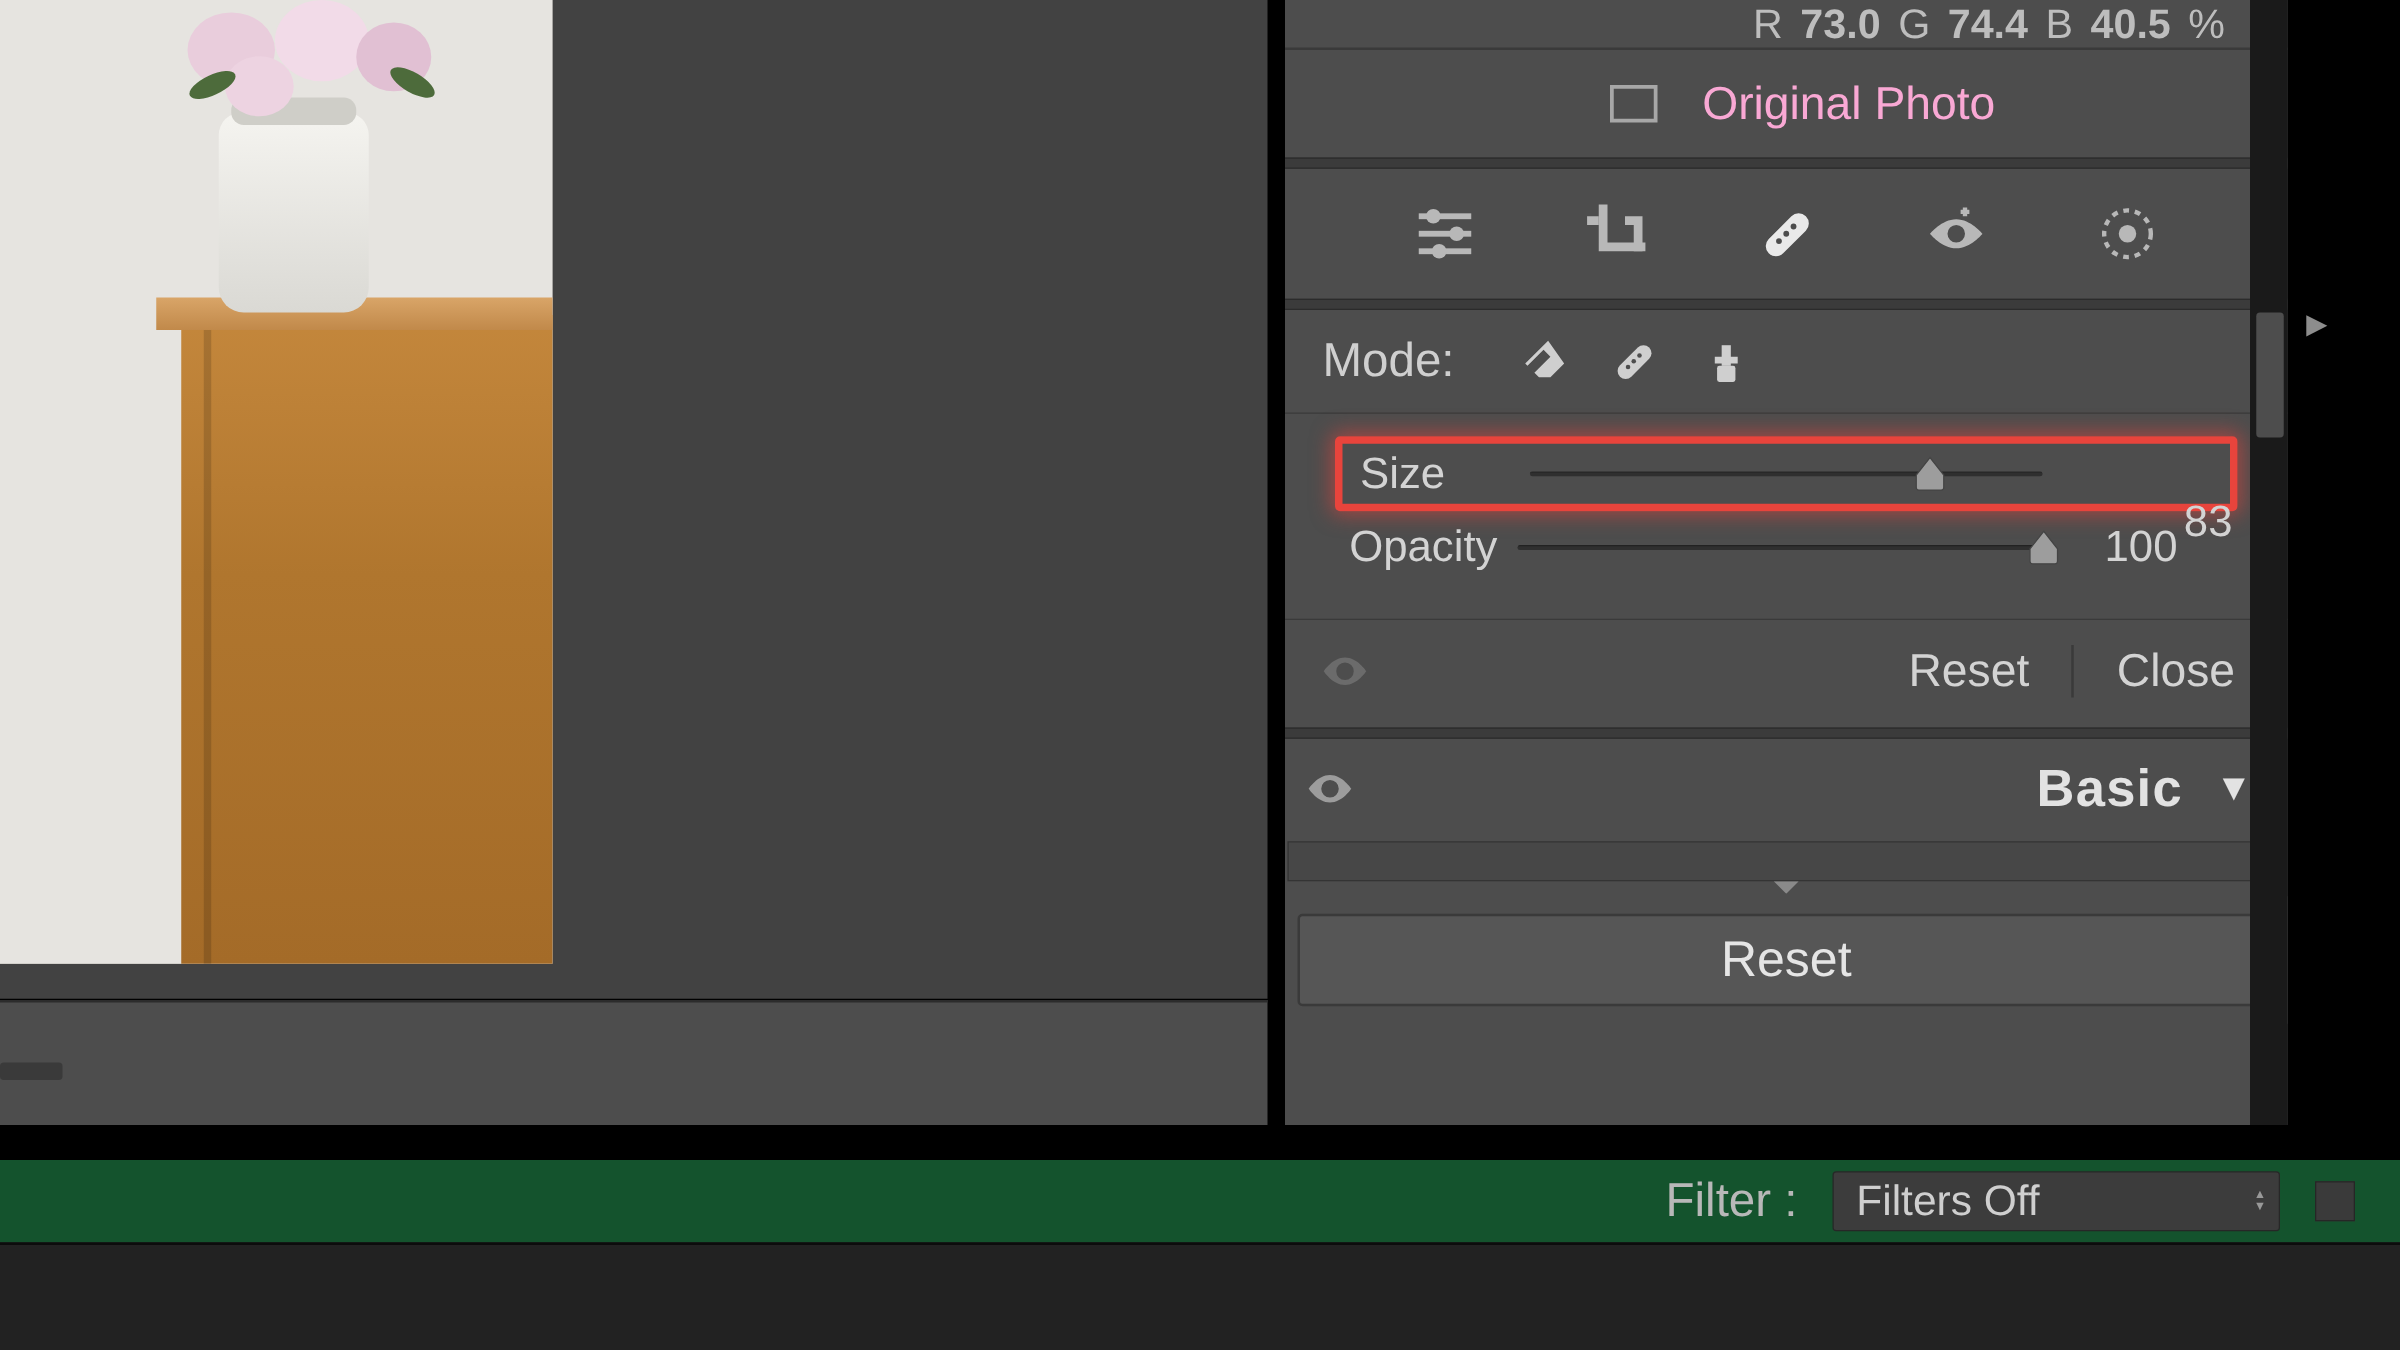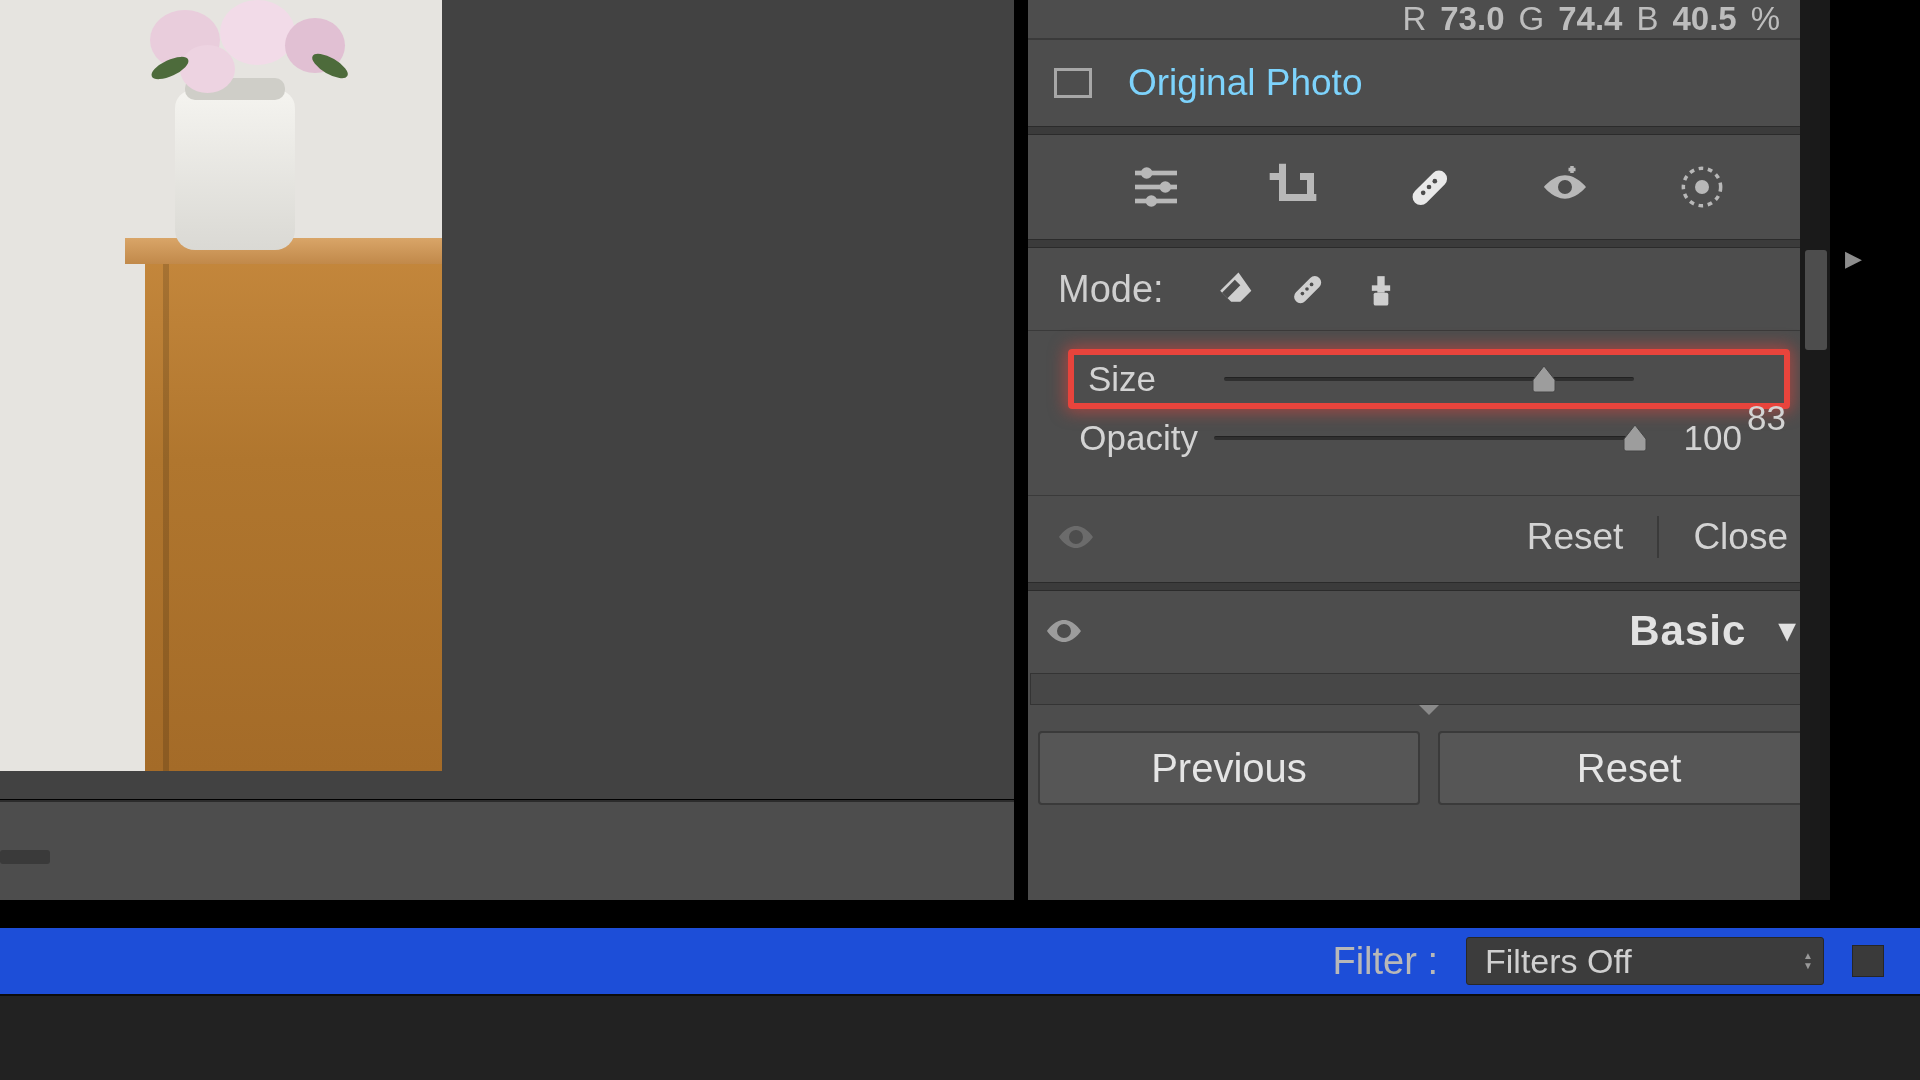--- a/index.html
+++ b/index.html
@@ -27,21 +27,21 @@
   .tb-handle{position:absolute; left:0; top:48px; width:50px; height:14px; background:#3a3a3a; border-radius:3px;}
 
   
   .right-panel { position:absolute; left:1028px; top:0; width:802px; height:900px; background:#4d4d4d; }
   .panel-body { position:absolute; left:0; top:0; right:0; }
 
   .rgb-row { display:flex; justify-content:flex-end; align-items:baseline; gap:14px; padding:0 50px 12px 0; font-size:33px; color:#bdbdbd; font-weight:600; border-bottom:2px solid #3a3a3a; height:40px; }
   .rgb-row span{font-weight:400;}
   .pct{color:#bdbdbd;}
 
-  .orig-row{display:flex; align-items:center; gap:36px; padding:22px 0 22px 26px; font-size:37px; color:#7dd3fc;}
+  .orig-row{display:flex; align-items:center; gap:36px; padding:22px 0 22px 26px; font-size:37px; color:#f9a8d4;justify-content:center;}
   .chk{width:38px; height:30px; border:3px solid #a7a7a7; display:inline-block;}
   .section-gap{height:9px; background:#3b3b3b; border-top:1px solid #2b2b2b; border-bottom:1px solid #2b2b2b;}
 
   .tool-row{display:flex; justify-content:space-around; align-items:center; padding:24px 60px;}
   .tool-icon{width:56px; height:56px; display:flex; align-items:center; justify-content:center; color:#b8b8b8;}
   .tool-icon svg{width:56px; height:56px; fill:#b8b8b8;}
   .active-bright svg{fill:#e9e9e9;}
 
   .mode-row{display:flex; align-items:center; gap:28px; padding:18px 0 18px 30px;}
   .mode-label{font-size:38px; color:#cfcfcf;}
@@ -77,21 +77,21 @@
 
   .nav-row{display:flex; gap:18px; padding:14px 10px 14px 10px; background:#4d4d4d;}
   .notch{height:12px; display:flex; justify-content:center; align-items:flex-start;}
   .notch svg{fill:#8a8a8a; width:20px; height:10px;}
   .big-btn{flex:1; height:74px; background:#565656; border:2px solid #3a3a3a; border-radius:4px; display:flex; align-items:center; justify-content:center; font-size:40px; color:#e5e5e5;}
 
   .scroll-rail{position:absolute; right:0; top:0; width:30px; height:900px; background:#1a1a1a;}
   .scroll-thumb{position:absolute; right:3px; top:250px; width:22px; height:100px; background:#4d4d4d; border-radius:3px;}
   .scroll-arrow{position:absolute; right:-32px; top:246px; color:#8d8d8d; font-size:22px;}
 
-  .filter-bar{position:absolute; left:0; top:928px; width:1920px; height:66px; background:#1d4ed8; display:flex; align-items:center; justify-content:flex-end; padding-right:36px; gap:28px;}
+  .filter-bar{position:absolute; left:0; top:928px; width:1920px; height:66px; background:#14532d; display:flex; align-items:center; justify-content:flex-end; padding-right:36px; gap:28px;}
   .filter-label{font-size:38px; color:#b8b8b8;}
   .filter-select{width:358px; height:48px; background:#3c3c3c; border:1px solid #272727; border-radius:3px; display:flex; align-items:center; justify-content:space-between; padding:0 10px 0 18px; font-size:34px; color:#cfcfcf;}
   .sel-btns{display:flex; flex-direction:column; gap:2px;}
   .sel-btns span{font-size:10px; color:#999; line-height:8px;}
   .flag-box{width:32px; height:32px; background:#3a3a3a; border:1px solid #262626;}
 
   .bottom-strip{position:absolute; left:0; top:994px; width:1920px; height:86px; background:#222; border-top:2px solid #0c0c0c;}
 </style>
 </head>
 <body>
@@ -257,21 +257,20 @@
     </div>
 
     <div class="subpanel"></div>
 
     <div class="notch">
         <svg viewBox="0 0 20 10">
           <path d="M0 0h20L10 10z"></path>
         </svg>
       </div>
     <div class="nav-row">
-      <div class="big-btn">Previous</div>
       <div class="big-btn">Reset</div>
     </div>
   </div>
 
   <div class="scroll-rail">
     <div class="scroll-thumb"></div>
   </div>
   <span class="scroll-arrow">▶</span>
 </div>
 

